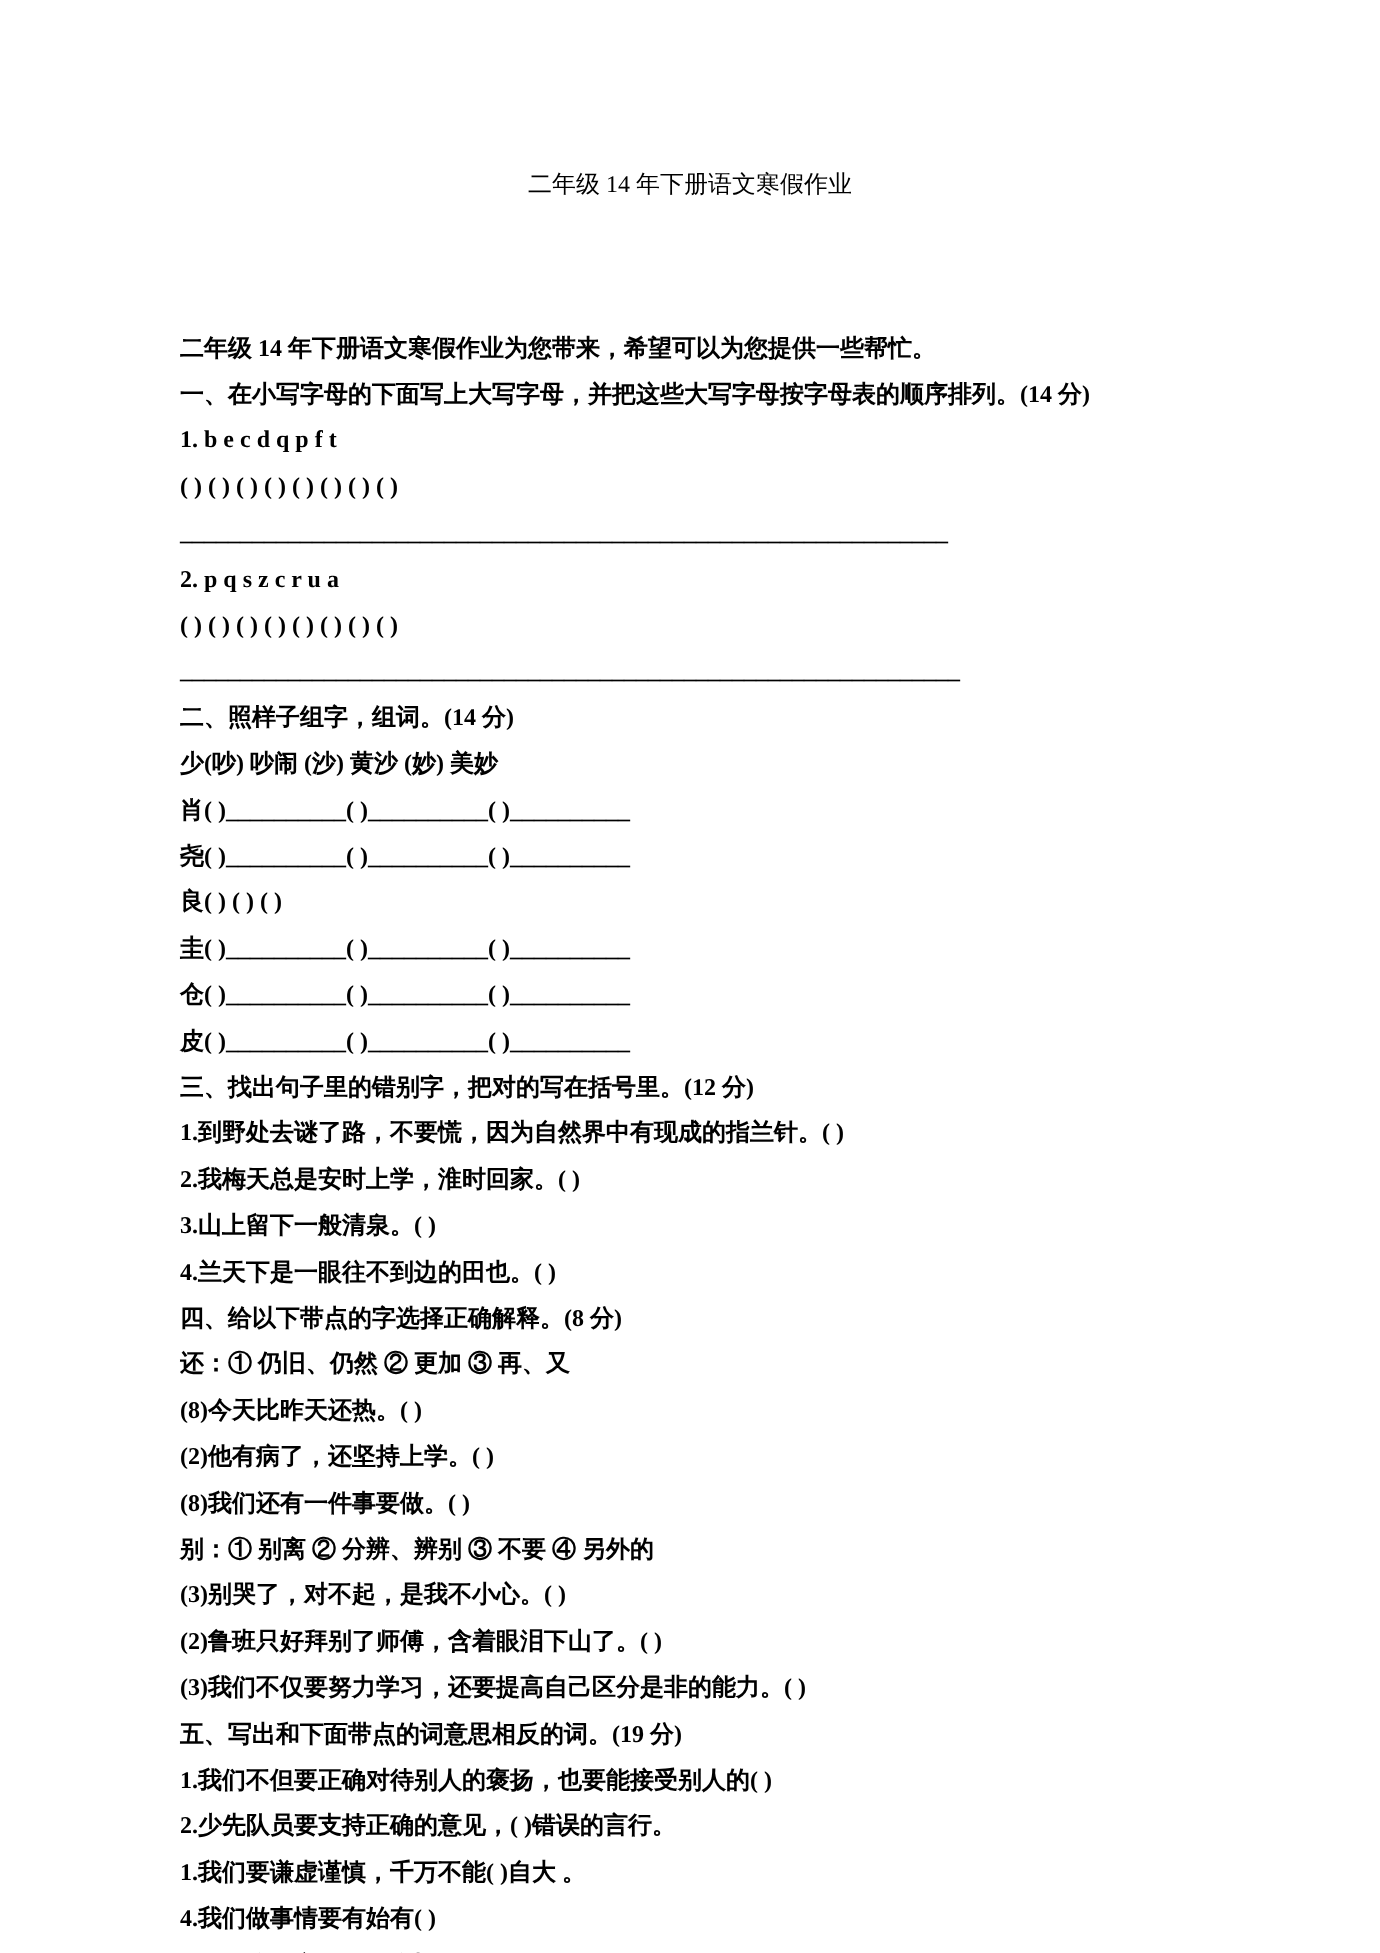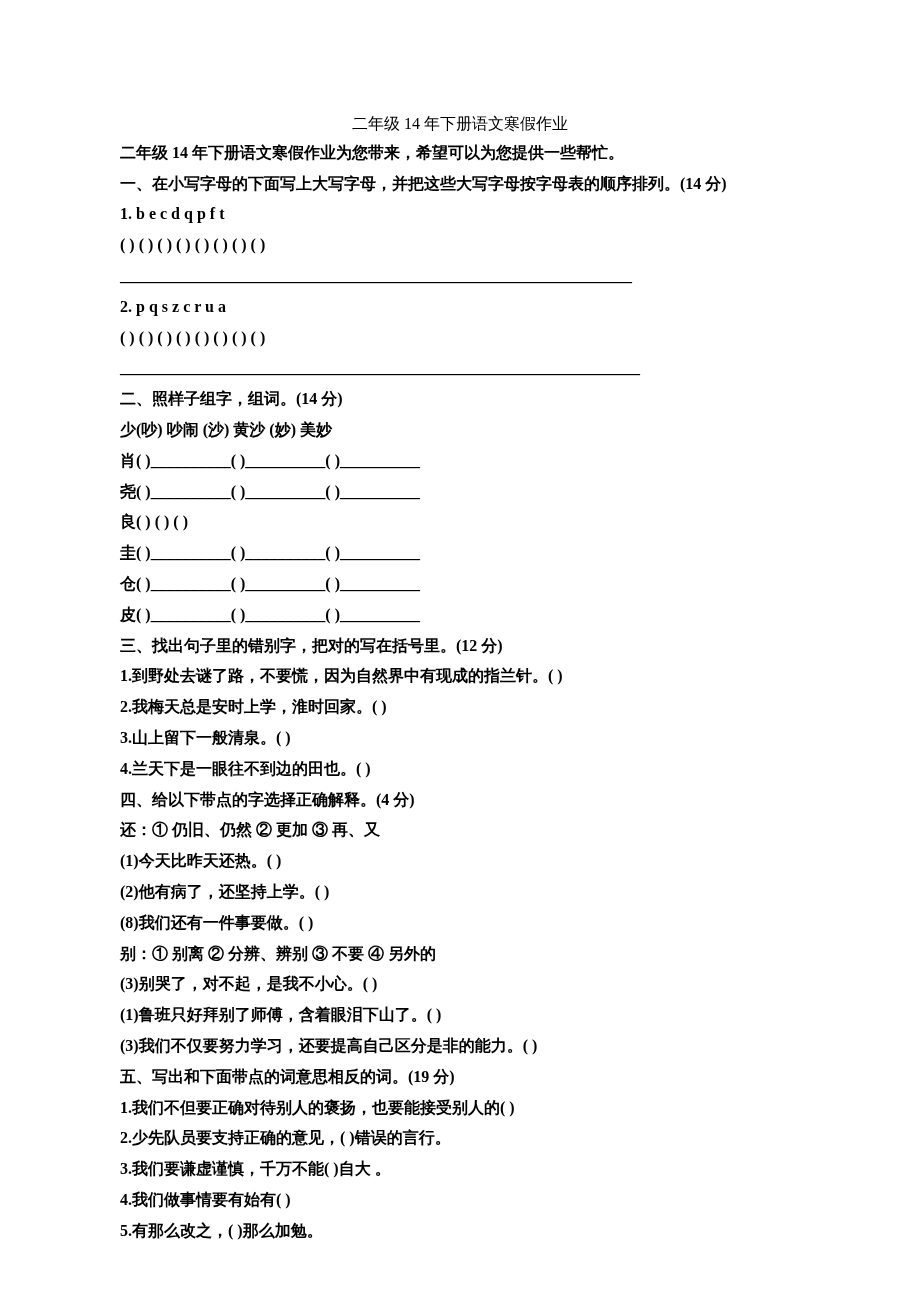--- a/index.html
+++ b/index.html
@@ -12,20 +12,21 @@
       font-family: "SimSun", "宋体", serif;
       font-size: 16px;
       color: #000000;
       width: 920px;
       padding: 110px 120px 60px 120px;
       line-height: 1.8;
     }
     .title {
       text-align: center;
       font-size: 16px;
+      margin-bottom: 80px;
     }
     .content-line {
       margin-bottom: 2px;
       font-weight: bold;
     }
   </style>
 </head>
 <body>
 
 <div class="title">二年级 14 年下册语文寒假作业</div>
@@ -48,28 +49,28 @@
 <div class="content-line">圭( )__________( )__________( )__________</div>
 <div class="content-line">仓( )__________( )__________( )__________</div>
 <div class="content-line">皮( )__________( )__________( )__________</div>
 
 <div class="content-line">三、找出句子里的错别字，把对的写在括号里。(12 分)</div>
 <div class="content-line">1.到野处去谜了路，不要慌，因为自然界中有现成的指兰针。( )</div>
 <div class="content-line">2.我梅天总是安时上学，淮时回家。( )</div>
 <div class="content-line">3.山上留下一般清泉。( )</div>
 <div class="content-line">4.兰天下是一眼往不到边的田也。( )</div>
 
-<div class="content-line">四、给以下带点的字选择正确解释。(4 分)</div>
+<div class="content-line">四、给以下带点的字选择正确解释。(8 分)</div>
 <div class="content-line">还：① 仍旧、仍然 ② 更加 ③ 再、又</div>
-<div class="content-line">(1)今天比昨天还热。( )</div>
+<div class="content-line">(8)今天比昨天还热。( )</div>
 <div class="content-line">(2)他有病了，还坚持上学。( )</div>
 <div class="content-line">(8)我们还有一件事要做。( )</div>
 <div class="content-line">别：① 别离 ② 分辨、辨别 ③ 不要 ④ 另外的</div>
 <div class="content-line">(3)别哭了，对不起，是我不小心。( )</div>
-<div class="content-line">(1)鲁班只好拜别了师傅，含着眼泪下山了。( )</div>
+<div class="content-line">(2)鲁班只好拜别了师傅，含着眼泪下山了。( )</div>
 <div class="content-line">(3)我们不仅要努力学习，还要提高自己区分是非的能力。( )</div>
 
 <div class="content-line">五、写出和下面带点的词意思相反的词。(19 分)</div>
 <div class="content-line">1.我们不但要正确对待别人的褒扬，也要能接受别人的( )</div>
 <div class="content-line">2.少先队员要支持正确的意见，( )错误的言行。</div>
-<div class="content-line">3.我们要谦虚谨慎，千万不能( )自大 。</div>
+<div class="content-line">1.我们要谦虚谨慎，千万不能( )自大 。</div>
 <div class="content-line">4.我们做事情要有始有( )</div>
 <div class="content-line">5.有那么改之，( )那么加勉。</div>
 
 </body></html>

